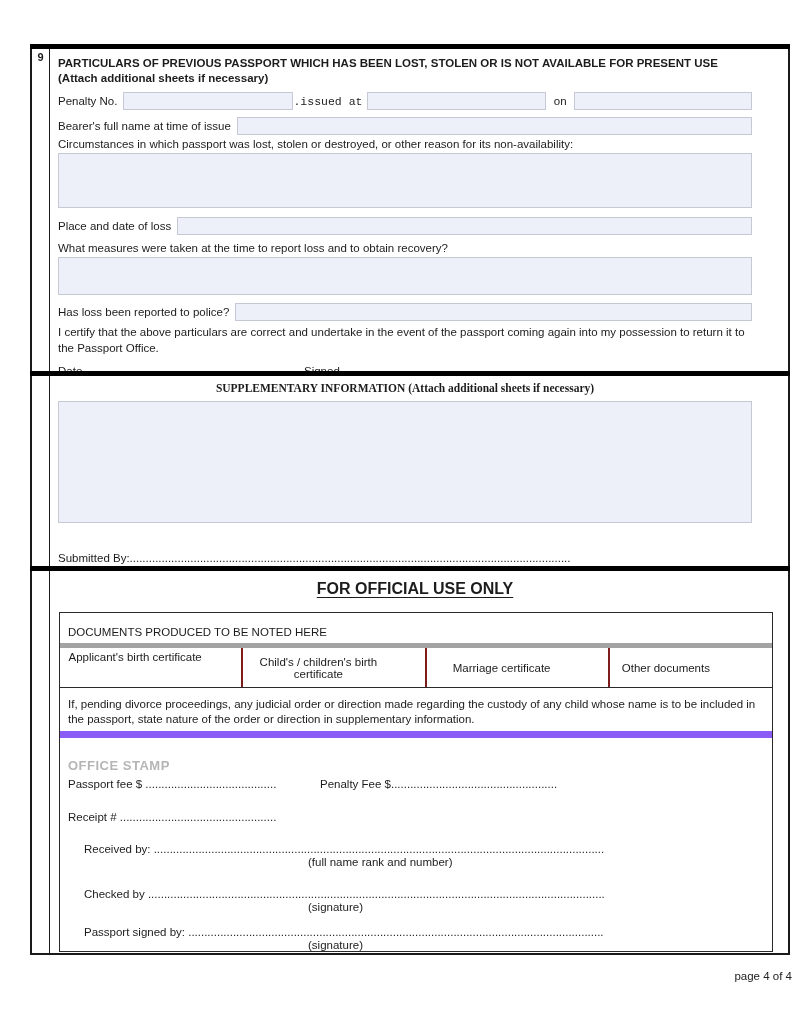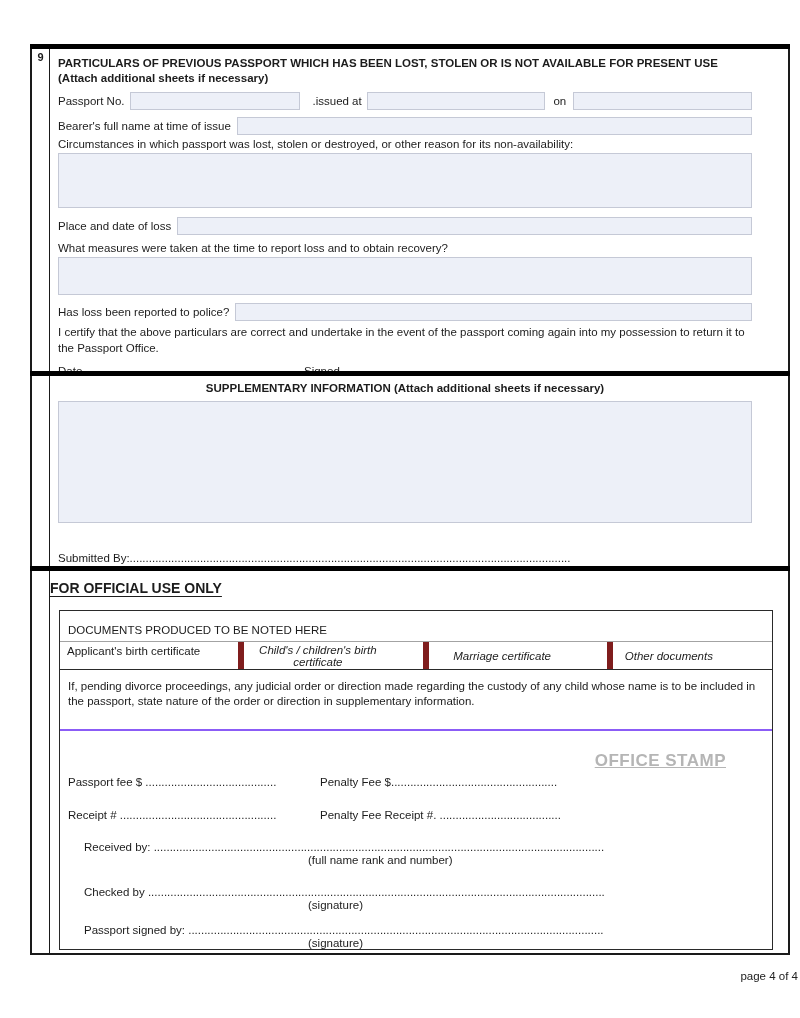--- a/index.html
+++ b/index.html
@@ -35,74 +35,74 @@
   .area {
     background: #edf0f8; border: 1px solid #c5c9d6; width: 100%; display: block;
   }
   .mini-label { margin: 2px 0 3px 0; }
   .certify { width: 705px; line-height: 1.35; margin: 4px 0 9px 0; }
   .sig-row { display: flex; white-space: nowrap; overflow: hidden; }
   .sig-row .date-part { width: 246px; flex: 0 0 246px; overflow: hidden; }
   .sig-row .signed-part { flex: 1; overflow: hidden; }
 
   
-  .supp-title { font-weight: bold; text-align: center; margin: 3px 0 7px 0; }
+  .supp-title { font-weight: bold; text-align: center; margin: 3px 0 7px 0; font-family: Liberation Serif, serif; }
   .supp-area { height: 122px; }
   .submitted { margin-top: 29px; white-space: nowrap; overflow: hidden; }
 
   
   .official-title {
-    font-weight: bold; font-size: 14px; margin: 6px 0 2px 0;
+    font-weight: bold; font-size: 16px; text-align: center; margin: 6px 0 2px 0;
     text-decoration: underline; text-underline-offset: 3px;
   }
   .official-box {
     border: 1px solid #2a2a2a; margin: 14px 7px 0 9px; height: 340px;
     display: flex; flex-direction: column;
   }
-  .docs-header { padding: 13px 8px 5px 8px; border-bottom: 1px solid #a3a3a3; }
+  .docs-header { padding: 13px 8px 5px 8px; border-bottom: 5px solid #a3a3a3; }
   .docs-cols { display: flex; height: 44px; border-bottom: 1px solid #2a2a2a; gap: 31px; }
   .docs-col { flex: 1; display: flex; }
-  .docs-col + .docs-col { border-left: 6px solid #7f1d1d; font-style: italic; }
+  .docs-col + .docs-col { border-left: 2px solid #7f1d1d; }
   .docs-col.top-center { justify-content: center; align-items: flex-start; padding-top: 3px; text-align: center; }
   .docs-col.mid-center { justify-content: center; align-items: center; text-align: center; }
   .docs-col.mid-left { justify-content: flex-start; align-items: center; padding-left: 12px; }
-  .divorce-note { padding: 9px 10px 20px 8px; line-height: 1.3; border-bottom: 2px solid #8b5cf6; }
+  .divorce-note { padding: 9px 10px 4px 8px; line-height: 1.3; border-bottom: 7px solid #8b5cf6; }
   .fees { flex: 1; padding: 0 10px 0 8px; position: relative; }
   .office-stamp {
-    text-align: right; color: #b5b5b5; font-weight: bold; letter-spacing: 0.5px;
-    margin: 20px 36px 0 0; font-size: 17px; text-decoration: underline;
+    color: #b5b5b5; font-weight: bold; letter-spacing: 0.5px;
+    margin: 20px 36px 0 0; font-size: 13px;
   }
   .fee-row { display: flex; margin-top: 5px; white-space: nowrap; overflow: hidden; }
   .fee-row .cell-a { width: 252px; flex: 0 0 252px; overflow: hidden; }
   .fee-row .cell-b { flex: 1; overflow: hidden; }
   .fee-row.gap { margin-top: 21px; }
   .long-line { margin-top: 20px; white-space: nowrap; overflow: hidden; padding-left: 16px; }
   .center-note { margin-left: 240px; margin-top: 1px; }
 
   .page-footer {
-    position: absolute; right: 2px; top: 970px; font-size: 11.5px; color: #222;
+    position: absolute; right: 8px; top: 970px; font-size: 11.5px; color: #222;
   }
 </style>
 </head>
 <body>
 
 <div class="form-frame">
   <div class="top-rule"></div>
 
   <div class="section" style="height:322px;">
     <div class="gutter">
       <span>9</span>
     </div>
     <div class="content">
       <div class="sec-title">PARTICULARS OF PREVIOUS PASSPORT WHICH HAS BEEN LOST, STOLEN OR IS NOT AVAILABLE FOR PRESENT USE (Attach additional sheets if necessary)</div>
 
       <div class="row">
-        <span class="lbl">Passport No.</span>
+        <span class="lbl">Penalty No.</span>
         <span class="field" style="width:170px; margin-left:6px;"></span>
-        <span class="lbl" style="margin-left:12px;">.issued at</span>
+        <span class="lbl" style="margin-left:0;font-family:Liberation Mono, monospace;">.issued at</span>
         <span class="field grow" style="margin-left:5px; max-width:186px;"></span>
         <span class="lbl" style="margin-left:8px;">on</span>
         <span class="field grow" style="margin-left:7px;"></span>
       </div>
 
       <div class="row" style="margin-bottom:3px;">
         <span class="lbl">Bearer's full name at time of issue</span>
         <span class="field grow" style="margin-left:6px;"></span>
       </div>
 
@@ -172,21 +172,20 @@
         <div class="fees">
           <div class="office-stamp">OFFICE STAMP</div>
 
           <div class="fee-row">
             <span class="cell-a">Passport fee $ .........................................</span>
             <span class="cell-b">Penalty Fee $....................................................</span>
           </div>
 
           <div class="fee-row gap">
             <span class="cell-a">Receipt # .................................................</span>
-            <span class="cell-b">Penalty Fee Receipt #. ......................................</span>
           </div>
 
           <div class="long-line">Received by: .............................................................................................................................................</div>
           <div class="center-note">(full name rank and number)</div>
 
           <div class="long-line" style="">Checked by ...............................................................................................................................................</div>
           <div class="center-note">(signature)</div>
 
           <div class="long-line" style="margin-top:13px;">Passport signed by:  ..................................................................................................................................</div>
           <div class="center-note">(signature)</div>

